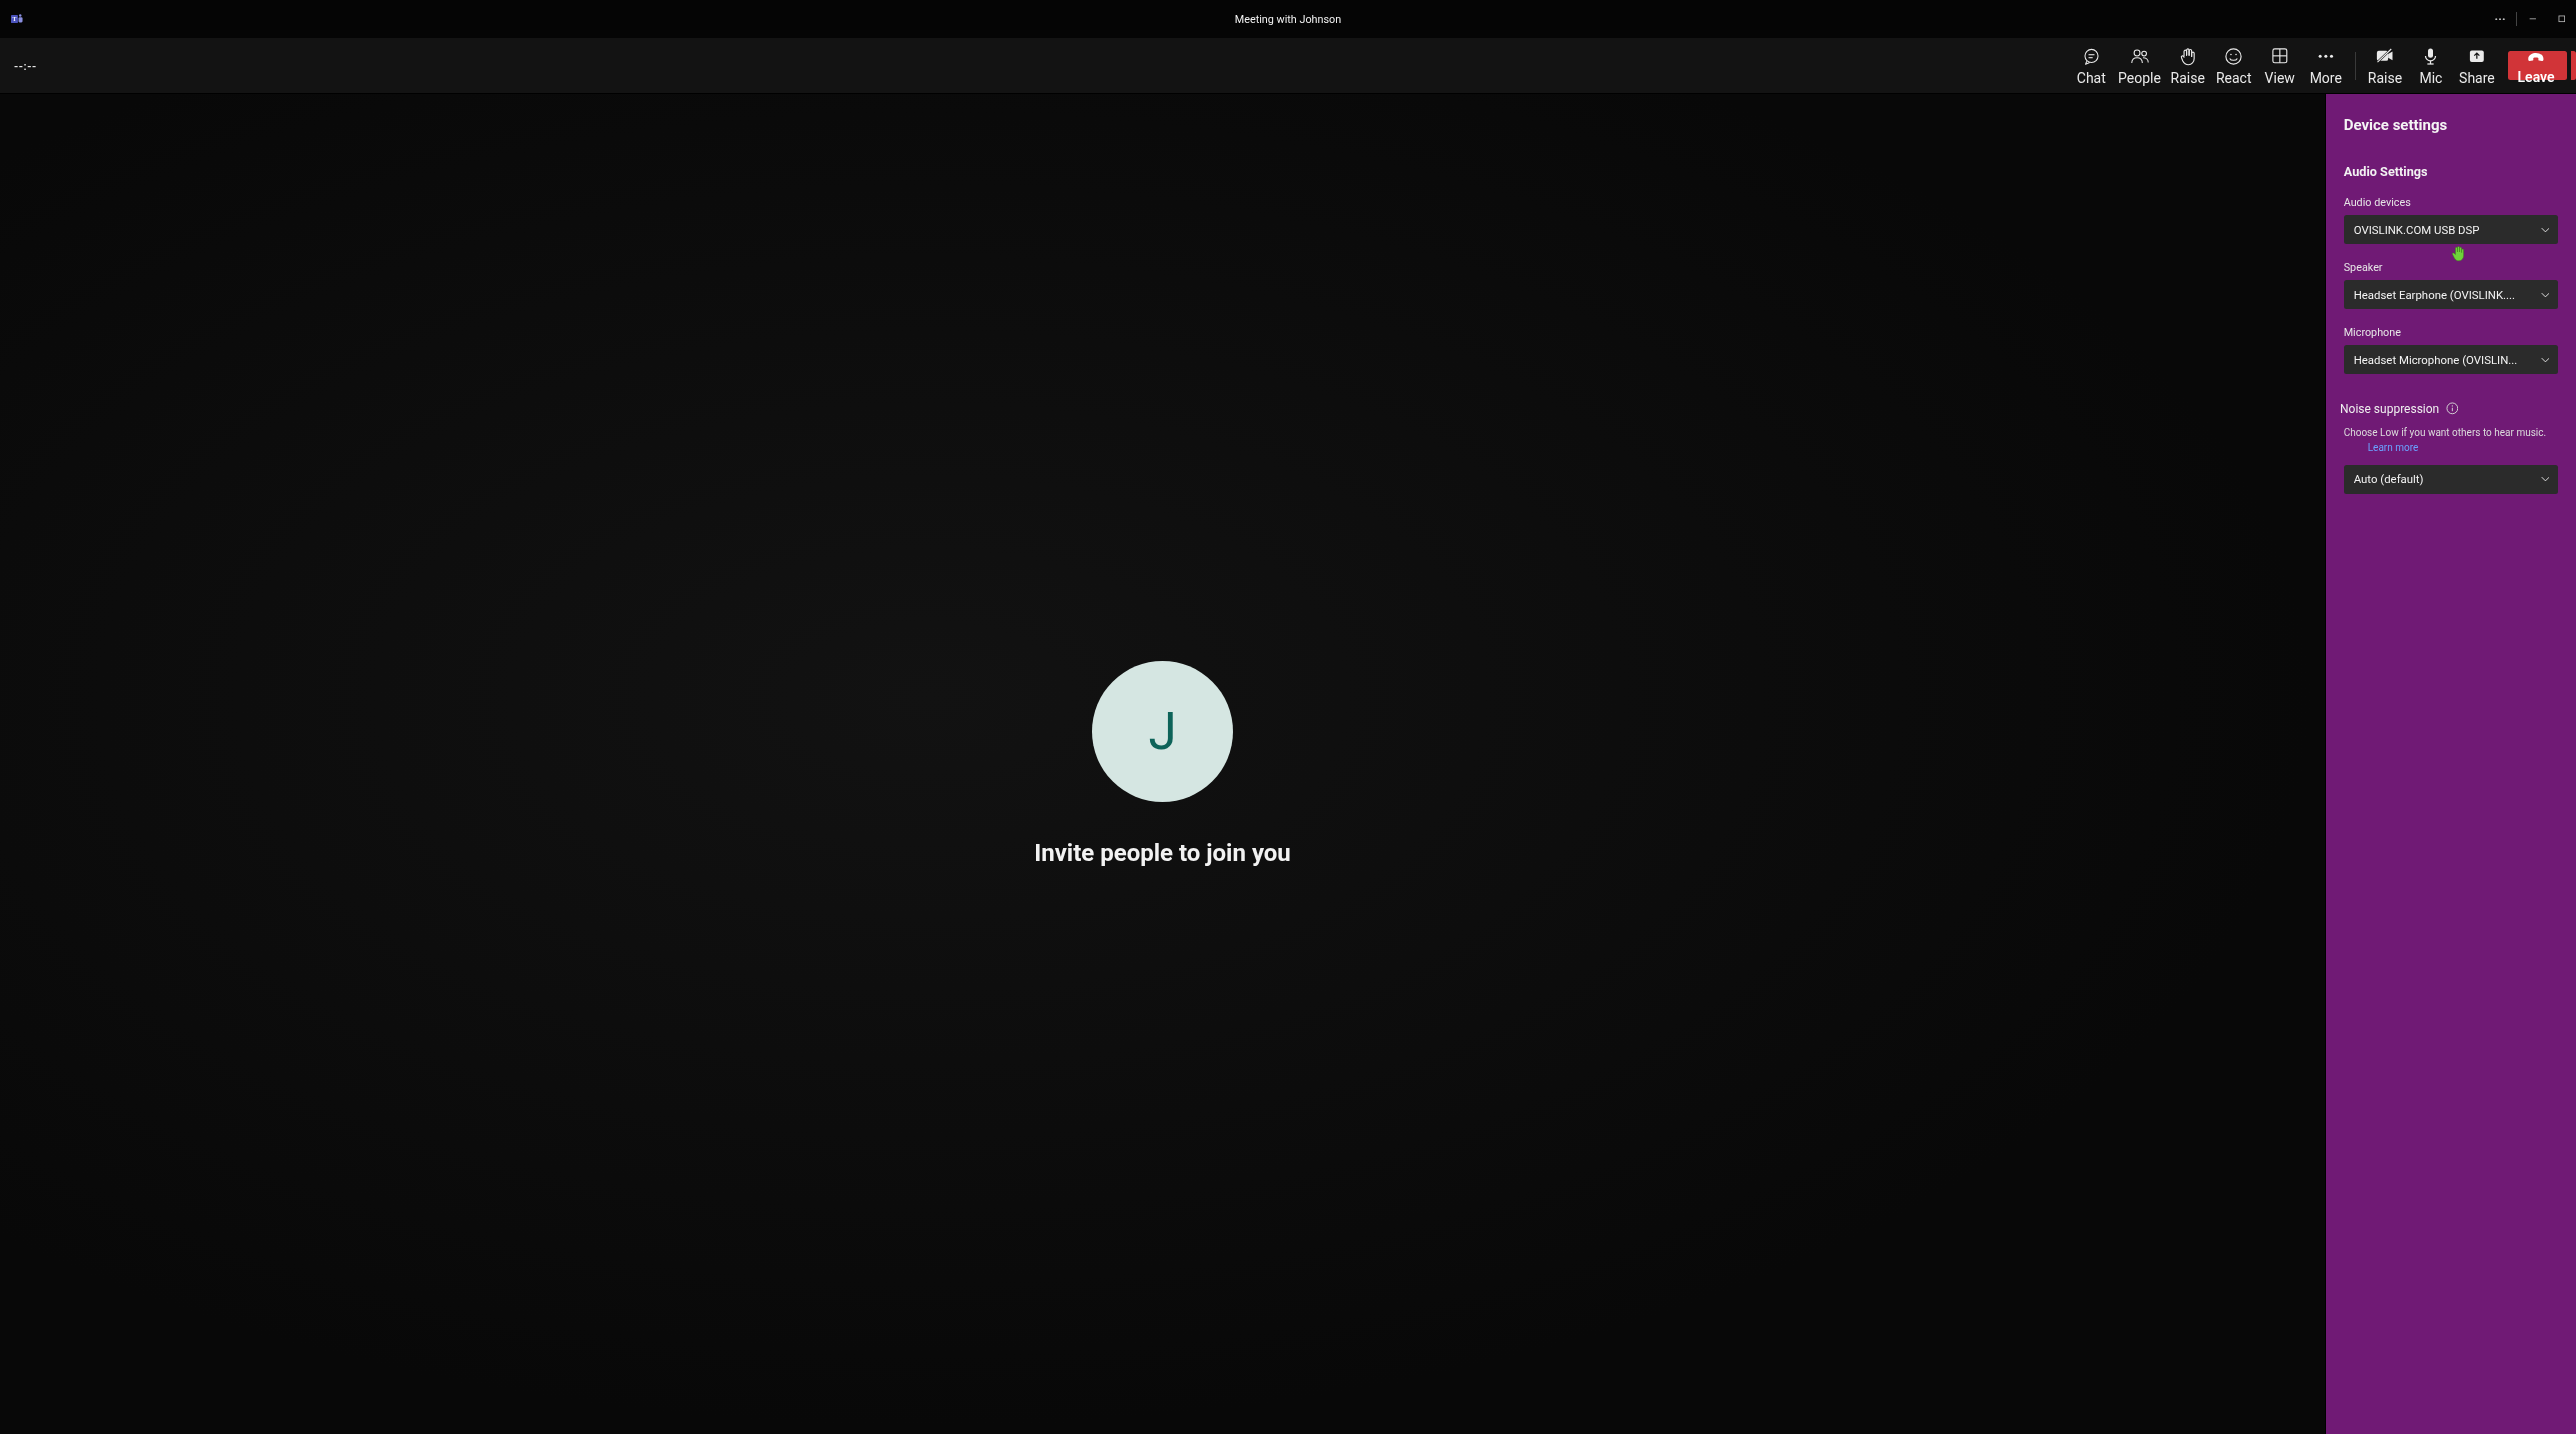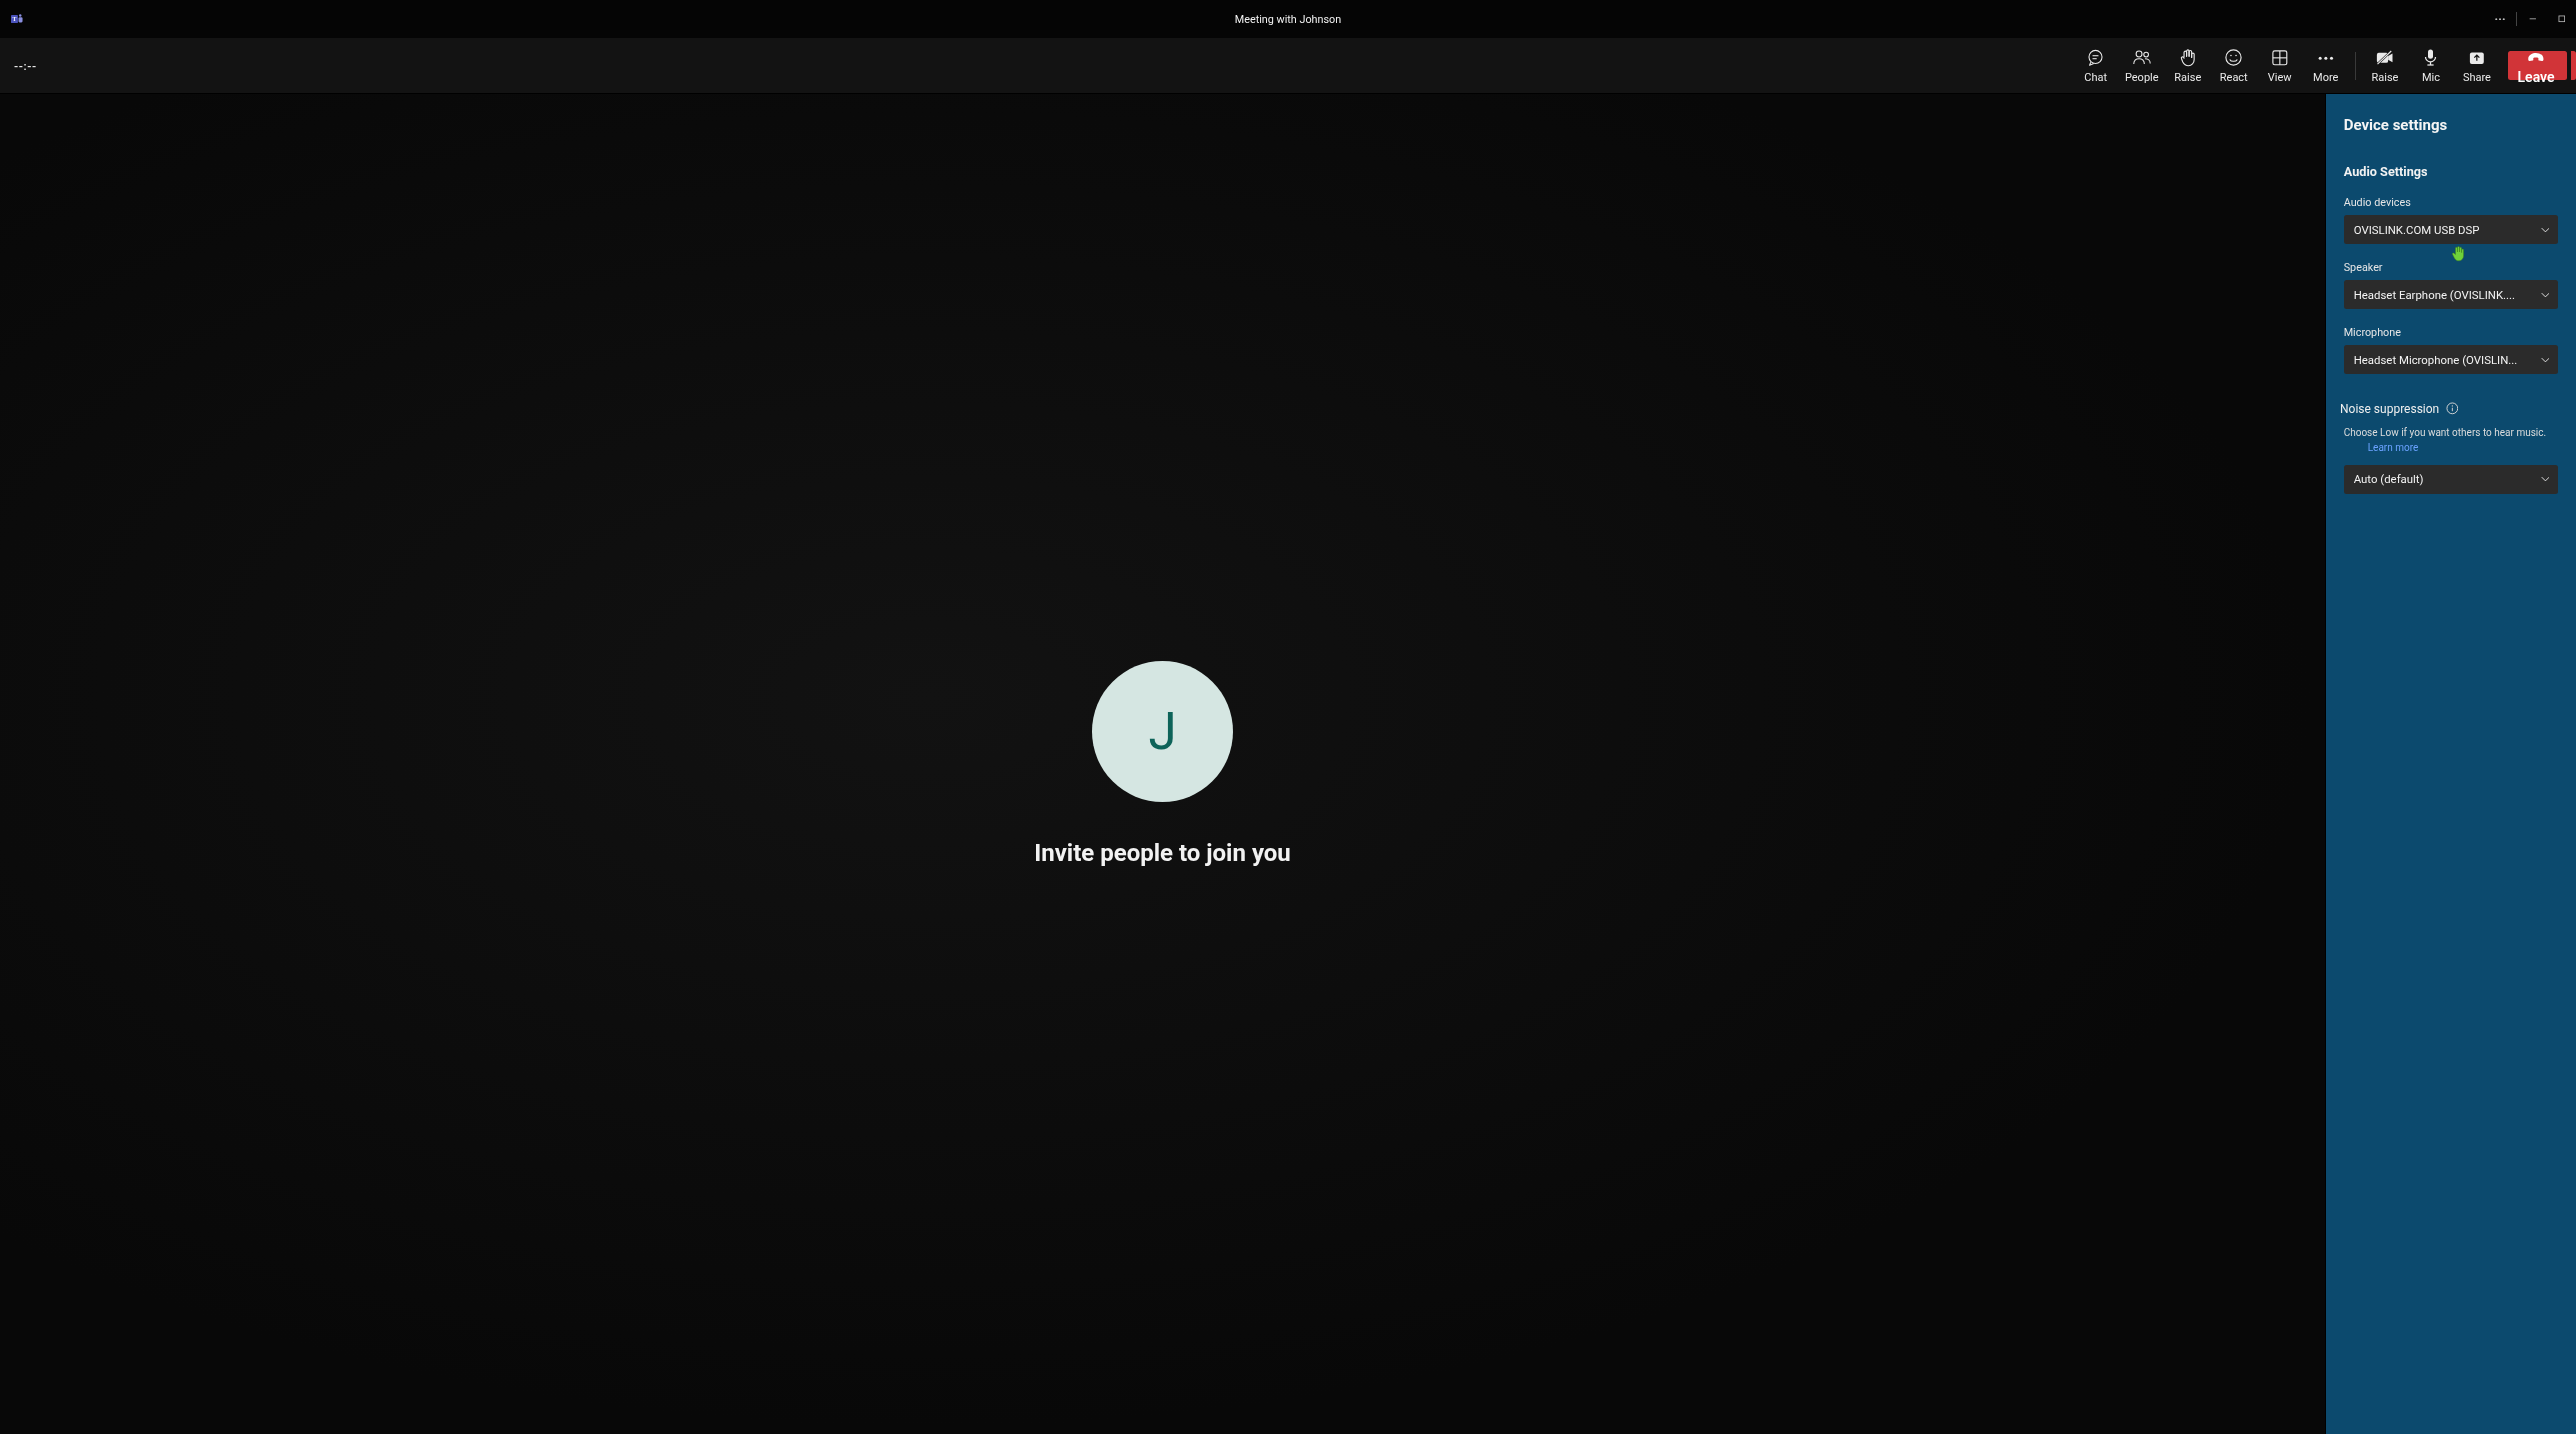--- a/index.html
+++ b/index.html
@@ -101,21 +101,21 @@
     cursor: pointer;
     gap: 2.5px;
   }
   .toolbar-btn .icon {
     height: 21.5px;
     display: flex;
     align-items: center;
     justify-content: center;
   }
   .toolbar-btn .label {
-    font-size: 11px;
+    font-size: 14px;
     color: #eaeaea;
   }
   .toolbar-vdiv {
     width: 0.6px;
     height: 28px;
     background: #3a3a3a;
     margin: 0 6.3px;
   }
   .leave-btn {
     background: #d13438;
@@ -185,21 +185,21 @@
     position: absolute;
     width: 14px;
     height: 16.5px;
     z-index: 50;
     pointer-events: none;
   }
 
   
   .panel {
     width: 251px;
-    background: #0c4a6e;
+    background: #701a75;
     border-left: 0.6px solid #000;
     padding: 21.5px 0 0 0;
     overflow-y: auto;
     position: relative;
   }
   .panel-title {
     font-size: 15px;
     font-weight: 700;
     color: #f5f5f5;
     padding: 0 17.7px;

